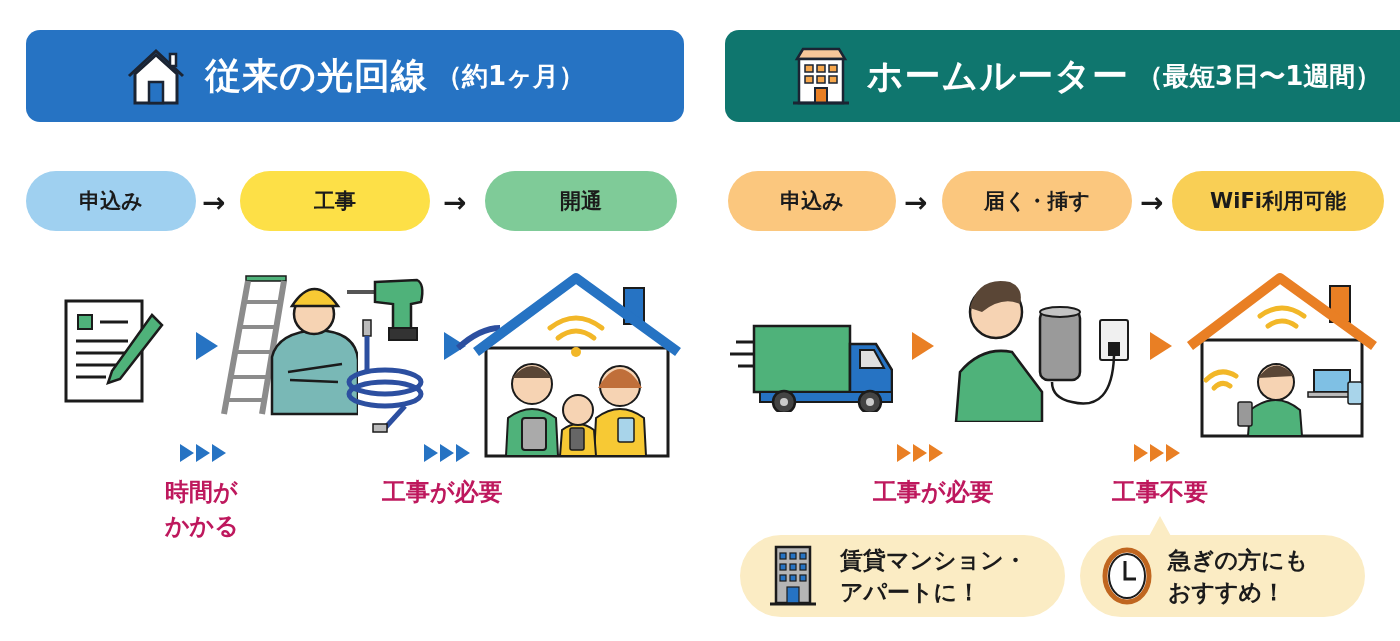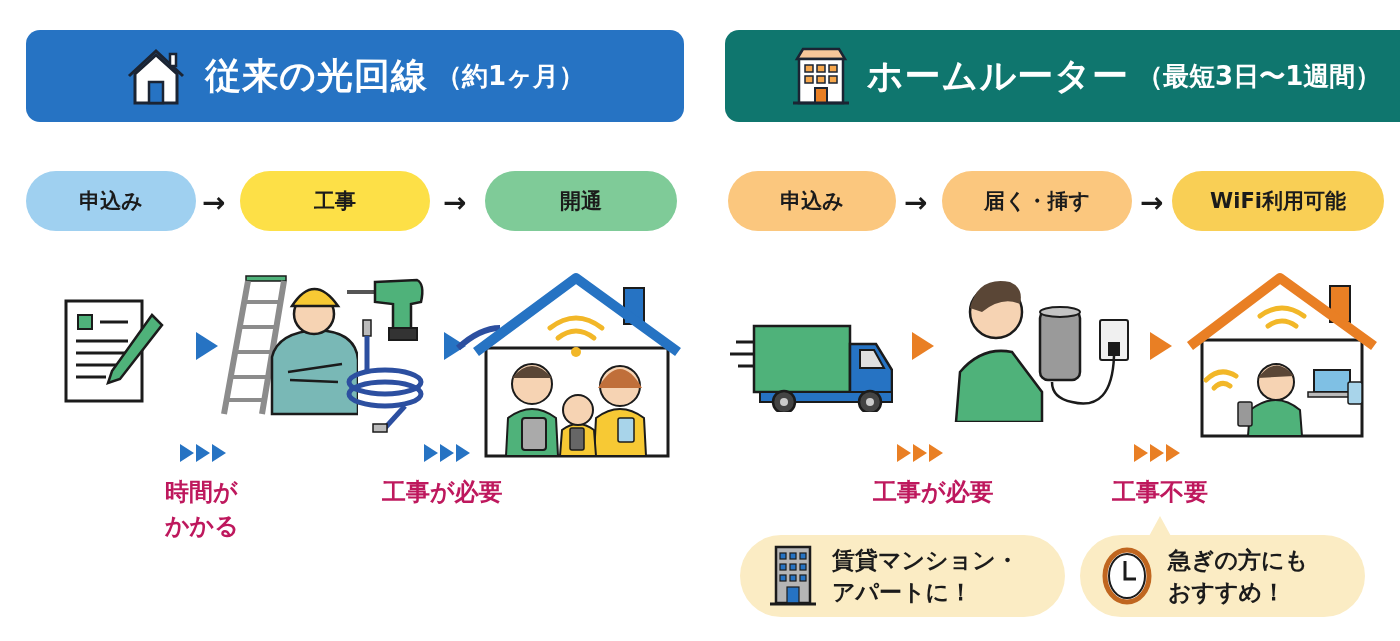--- a/index.html
+++ b/index.html
@@ -216,21 +216,21 @@
   </div>
 <div class="label" style="left:873px;top:475px;">工事が必要</div>
 <div class="chev orange" style="left:1134px;top:444px;">
     <span></span>
     <span></span>
     <span></span>
   </div>
 <div class="label" style="left:1112px;top:475px;">工事不要</div>
 
 <div class="callout-tail"></div>
-<div class="callout" style="left:740px;width:325px;">
+<div class="callout" style="left:740px;width:325px;gap:8px;">
   <svg width="46" height="62" viewBox="0 0 46 62">
     <rect x="6" y="2" width="34" height="56" fill="#b5b5b5" stroke="#1b1b1b" stroke-width="2.5"></rect>
     <g fill="#2673c3" stroke="#1b1b1b" stroke-width="1.2">
       <rect x="10" y="8" width="6" height="6"></rect>
         <rect x="20" y="8" width="6" height="6"></rect>
         <rect x="30" y="8" width="6" height="6"></rect>
       <rect x="10" y="19" width="6" height="6"></rect>
         <rect x="20" y="19" width="6" height="6"></rect>
         <rect x="30" y="19" width="6" height="6"></rect>
       <rect x="10" y="30" width="6" height="6"></rect>

